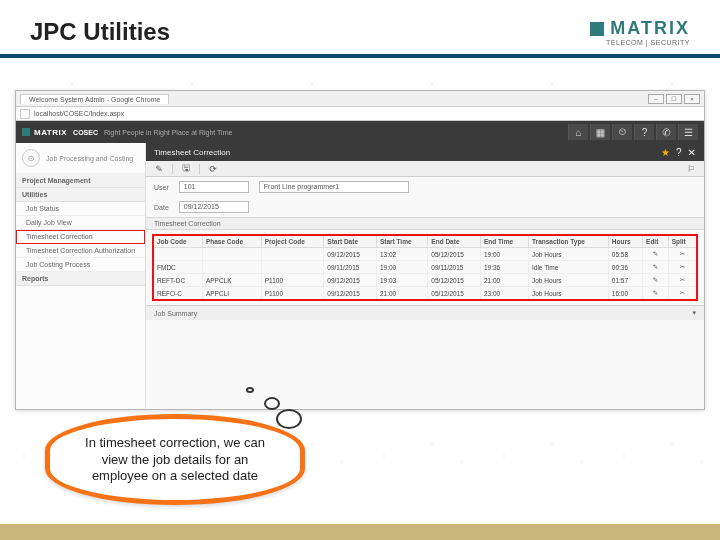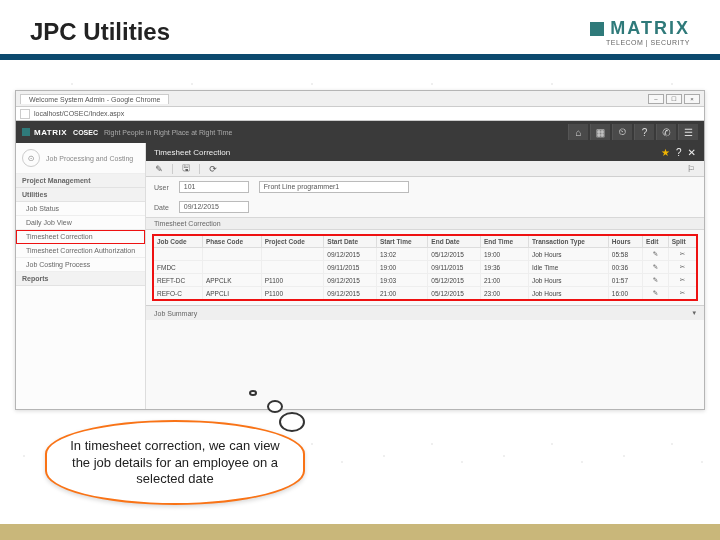--- a/index.html
+++ b/index.html
@@ -1,19 +1,19 @@
 <!DOCTYPE html>
 <html><head>
 <meta charset="utf-8">
 <style>
   * { box-sizing: border-box; margin: 0; padding: 0; font-family: "Segoe UI", Arial, sans-serif; }
   body { width: 720px; height: 540px; background: #fff; position: relative; overflow: hidden; }
 
   
-  .slide-title-row { display: flex; align-items: center; justify-content: space-between; padding: 18px 30px 8px 30px; border-bottom: 6px solid #0c4a6e; }
+  .slide-title-row { display: flex; align-items: center; justify-content: space-between; padding: 18px 30px 8px 30px; border-bottom: 4px solid #0c4a6e; }
   .slide-title { font-size: 24px; font-weight: 700; color: #222; }
   .brand { display: flex; flex-direction: column; align-items: flex-end; }
   .brand-logo { display: flex; align-items: center; gap: 6px; }
   .brand-square { width: 14px; height: 14px; background: #2f7a7a; display: inline-block; }
   .brand-name { font-size: 18px; font-weight: 800; letter-spacing: 2px; color: #2f7a7a; }
   .brand-sub { font-size: 7px; color: #666; letter-spacing: 0.5px; }
 
   
   .browser {
     position: absolute; left: 15px; top: 90px; right: 15px; height: 320px;
@@ -61,21 +61,21 @@
   .tbl-wrap { padding:4px 6px; }
   .tbl { border:2px solid #e11; border-collapse:collapse; width:100%; font-size:6.5px; color:#444;}
   .tbl th { background:#f6f6f6; text-align:left; padding:2px 3px; border:1px solid #ddd; font-weight:600; color:#555;}
   .tbl td { padding:2px 3px; border:1px solid #eee; }
   .tbl td.ico { text-align:center; color:#555;}
   .job-sum { background:#efefef; border-top:1px solid #d0d0d0; font-size:7px; padding:3px 8px; color:#666; display:flex; justify-content:space-between; align-items:center;}
 
   
   .bubble {
     position:absolute; left:45px; bottom:35px; width:260px;
-    background:#fff; border:2px solid #f97316; border-radius:50% / 40%;
+    background:#fff; border:5px solid #f97316; border-radius:50% / 40%;
     padding:16px 22px; text-align:center; font-size:13px; line-height:1.25; color:#222;
     box-shadow:0 2px 4px rgba(0,0,0,0.15);
   }
   .bubble::before, .bubble::after {
     content:""; position:absolute; background:#fff; border:2px solid #333; border-radius:50%;
   }
   .bubble::before { width:22px; height:16px; right:-2px; top:-10px; }
   .bubble::after  { width:12px; height:9px; right:20px; top:-22px; }
   .extra-dot { position:absolute; width:8px; height:6px; background:#fff; border:2px solid #333; border-radius:50%; right:46px; top:-32px;}
 

